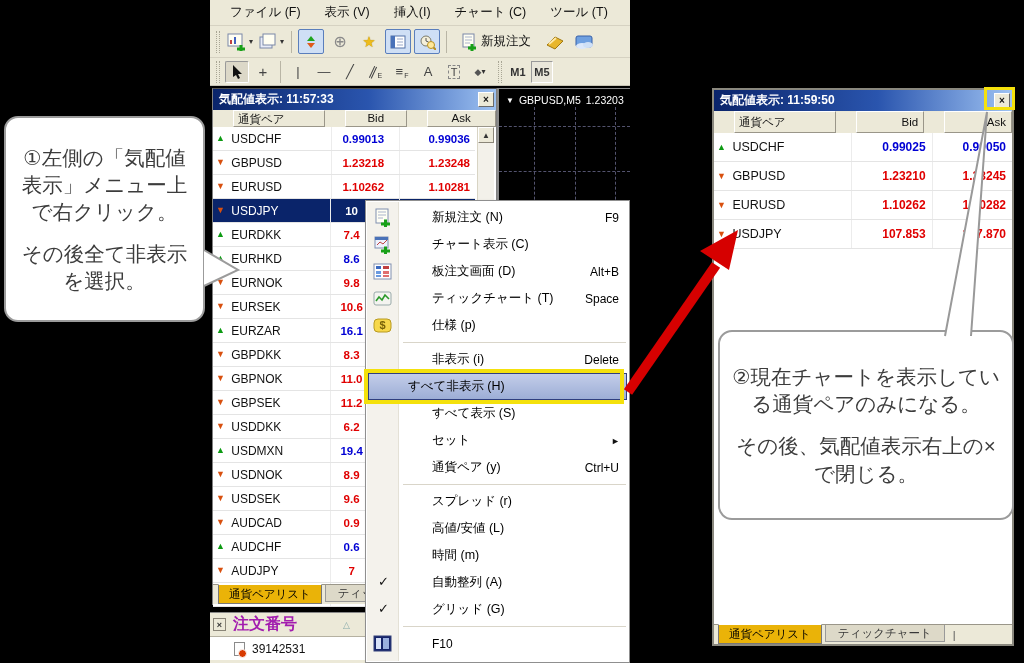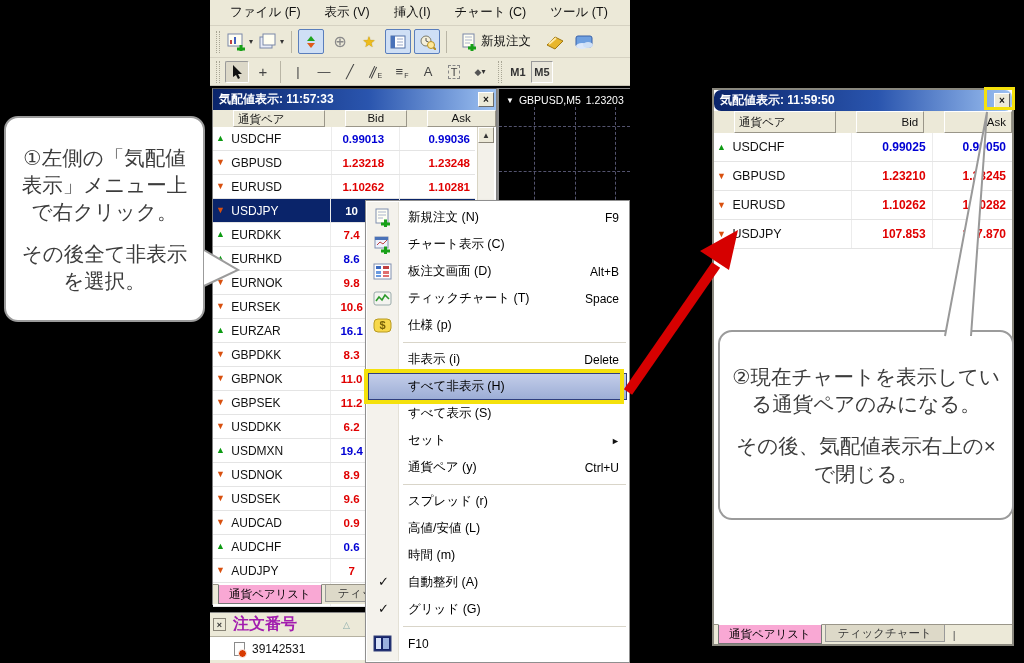--- a/index.html
+++ b/index.html
@@ -60,21 +60,21 @@
   #mwL .mw-row{height:24px;}
   #mwL .c-pair{width:108px;display:flex;align-items:center;height:100%;}
   #mwL .c-bid{width:72px;padding-right:4px;height:100%;display:flex;align-items:center;justify-content:center;border-left:1px solid #ececec;}
   #mwL .c-ask{width:80px;padding-right:5px;height:100%;display:flex;align-items:center;justify-content:flex-end;border-left:1px solid #ececec;}
   #mwL .c-bid.trunc{padding-right:27px;}
   #mwL-scroll{position:absolute;right:2px;top:38px;bottom:20px;width:17px;background:#f3f1ea;border-left:1px solid #d8d4c4;}
   .scroll-up{width:16px;height:16px;background:#ece9d8;border:1px solid;border-color:#fff #8a8578 #8a8578 #fff;
              font-size:8px;color:#333;display:flex;align-items:center;justify-content:center;}
   .tabbar{position:absolute;left:0;bottom:0;right:0;height:20px;background:#ece9d8;border-top:1px solid #9a9689;display:flex;}
   .tab{font-size:11.5px;display:flex;align-items:center;justify-content:center;}
-  .tab.active{background:#f9a8d4;border:1px solid #777;border-top:1px solid #fff;margin-top:-1px;height:20px;padding:0 10px;color:#000;}
+  .tab.active{background:#eab308;border:1px solid #777;border-top:1px solid #fff;margin-top:-1px;height:20px;padding:0 10px;color:#000;}
   .tab.inactive{background:#ddd9c8;border:1px solid #999;border-top:none;height:17px;padding:0 12px;color:#333;margin-left:3px;}
   .tab-div{font-size:11px;color:#555;margin-left:8px;align-self:center;}
 
   
   #chart{left:497px;top:88px;width:133px;height:515px;background:#000;border-left:2px solid #8a8a8a;border-top:1px solid #8a8a8a;}
   #chart-title{position:absolute;left:7px;top:5px;font-size:10.5px;color:#fff;white-space:nowrap;display:flex;gap:5px;align-items:center;}
   #chart-title .dd{font-size:8px;}
   .gridv{position:absolute;top:18px;bottom:0;border-left:1px dashed #53536e;}
   .gridh{position:absolute;left:0;right:0;border-top:1px dashed #53536e;}
 
@@ -88,32 +88,32 @@
   #term-row{display:flex;align-items:center;height:24px;background:#fff;border-top:1px solid #b5b1a1;padding-left:24px;gap:7px;}
   #term-doc{width:11px;height:14px;background:#fdfdfd;border:1px solid #8a8a8a;position:relative;}
   #term-doc::after{content:"";position:absolute;right:-3px;bottom:-3px;width:7px;height:7px;border-radius:50%;
                    background:#d83a00;border:1px solid #fff;}
   #term-id{font-size:12px;color:#111;}
 
   
   #menu{left:365px;top:200px;width:265px;height:463px;background:#fff;border:1px solid #8f8f8f;
         box-shadow:3px 3px 4px rgba(0,0,0,.45);padding:3px 0;z-index:30;}
   #menu-gutter{position:absolute;left:1px;top:1px;bottom:1px;width:32px;background:#f4f2ec;border-right:1px solid #e4e1d6;}
-  .mi{position:relative;display:flex;align-items:center;height:27px;padding-left:42px;font-size:12.5px;color:#000;}
+  .mi{position:relative;display:flex;align-items:center;height:27px;padding-left:66px;font-size:12.5px;color:#000;}
   .mi-label{flex:1;white-space:nowrap;}
   .mi-short{padding-right:10px;font-size:12px;color:#000;}
   .mi-ico{position:absolute;left:7px;top:4px;width:19px;height:19px;}
   .mi-check{position:absolute;left:12px;top:5px;font-size:13px;font-weight:bold;color:#111;}
   .mi-sub{position:absolute;right:9px;font-size:9px;color:#111;}
   .mi.hl{background:linear-gradient(#c3cde9,#9daed6);border:1px solid #2f3f7f;margin:0 2px;padding-left:39px;}
   .msep{height:1px;background:#d9d5c9;margin:3px 3px 3px 37px;}
 
   
   #mwR{left:712px;top:88px;width:302px;height:558px;background:#fff;border:2px solid #8a887e;}
-  #mwR .mw-title{height:21px;border-radius:7px;}
+  #mwR .mw-title{height:21px;}
   #mwR .mw-headrow{height:22px;align-items:stretch;}
   #mwR .hcell{display:flex;align-items:center;}
   #mwR .h-pair{width:128px;} #mwR .h-bid{width:84px;justify-content:flex-end;} #mwR .h-ask{width:84px;justify-content:flex-end;}
   #mwR .mw-row{height:29px;}
   #mwR .c-pair{width:128px;display:flex;align-items:center;height:100%;}
   #mwR .c-bid{width:84px;height:100%;display:flex;align-items:center;justify-content:flex-end;padding-right:6px;border-left:1px solid #ececec;}
   #mwR .c-ask{width:84px;height:100%;display:flex;align-items:center;justify-content:flex-end;padding-right:6px;border-left:1px solid #ececec;}
   #mwR .pair{font-size:12.5px;} #mwR .bid,#mwR .ask{font-size:12px;}
 
   

